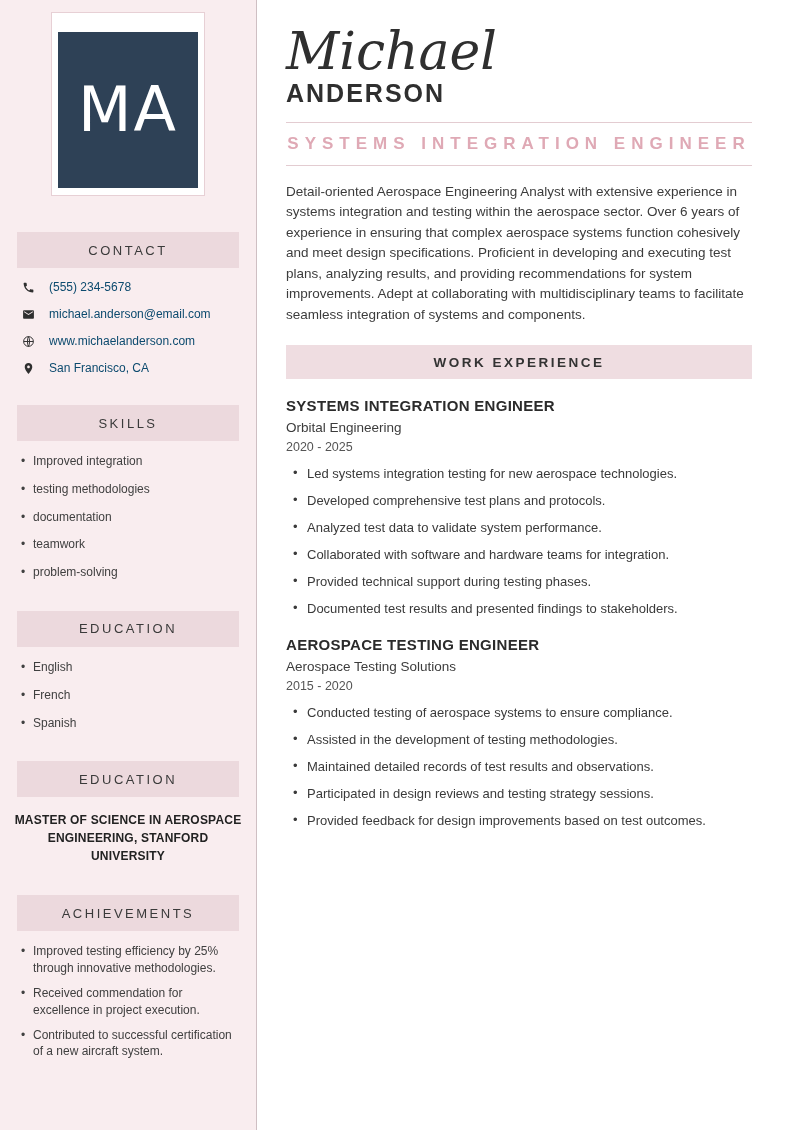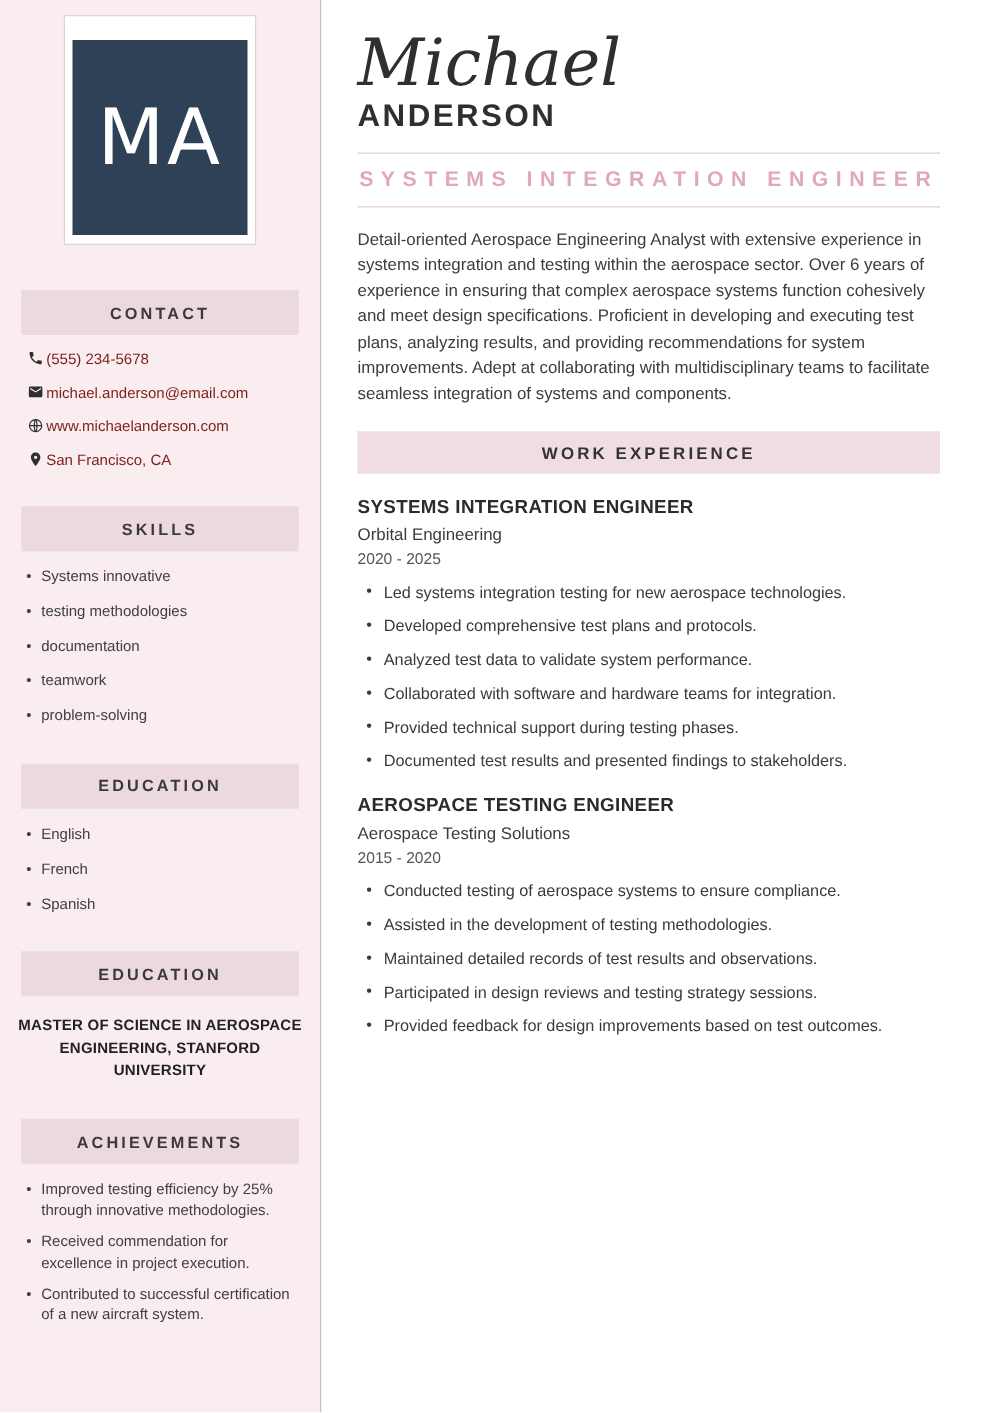--- a/index.html
+++ b/index.html
@@ -18,25 +18,25 @@
   body{font-family:"Liberation Sans", sans-serif;color:var(--text_body);}
   .page{width:780px;height:1130px;display:flex;background:#fff;overflow:hidden;}
 
   
   .sidebar{width:257px;min-width:257px;background:var(--sidebar_bg);border-right:1px solid var(--divider);padding-bottom:20px;}
   .photo-frame{width:154px;height:184px;margin:12px auto 0;background:#ffffff;border:1px solid #e7d0d5;padding:19px 6px 7px;}
   .photo-inner{width:100%;height:100%;background:var(--navy);display:flex;align-items:center;justify-content:center;}
   .initials{font-family:"DejaVu Sans", sans-serif;font-size:62px;font-weight:400;color:#ffffff;letter-spacing:2px;line-height:1;}
 
   .side-band{margin:30px 17px 0;height:36px;background:var(--band_bg);display:flex;align-items:center;justify-content:center;
-    font-size:13px;font-weight:bold;letter-spacing:2.5px;color:#3a3a3a;}
+    font-size:13px;font-weight:normal;letter-spacing:2.5px;color:#3a3a3a;}
   .side-band.first{margin-top:36px;}
 
   .contact-list{list-style:none;margin:12px 14px 0 22px;}
-  .contact-item{display:flex;align-items:flex-start;gap:2px;margin-bottom:13px;font-size:12px;color:#7f1d1d;}
+  .contact-item{display:flex;align-items:center;gap:14px;margin-bottom:13px;font-size:12px;color:#0c4a6e;}
   .cicon{width:13px;height:13px;display:inline-flex;flex:0 0 13px;color:#2f2f2f;}
   .cicon svg{width:13px;height:13px;display:block;}
 
   .side-list{list-style:none;margin:12px 16px 0 20px;font-size:12px;color:#404040;}
   .side-list li{position:relative;padding-left:13px;margin-bottom:11px;line-height:1.4;}
   .side-list li::before{content:"•";position:absolute;left:1px;top:0;color:#404040;}
   .side-list.loose li{margin-bottom:8px;}
 
   .edu-text{margin:14px 14px 0;text-align:center;font-size:12px;font-weight:bold;line-height:1.5;color:#222;letter-spacing:.2px;}
 
@@ -104,21 +104,21 @@
           <svg viewBox="0 0 24 24" fill="currentColor">
               <path d="M12 2C8.1 2 5 5.1 5 9c0 5.2 7 13 7 13s7-7.8 7-13c0-3.9-3.1-7-7-7zm0 9.5c-1.4 0-2.5-1.1-2.5-2.5S10.6 6.5 12 6.5s2.5 1.1 2.5 2.5-1.1 2.5-2.5 2.5z"></path>
             </svg>
         </span>
         <span class="ctext">San Francisco, CA</span>
       </li>
     </ul>
 
     <div class="side-band">SKILLS</div>
     <ul class="side-list">
-      <li>Systems innovative</li>
+      <li>Improved integration</li>
       <li>testing methodologies</li>
       <li>documentation</li>
       <li>teamwork</li>
       <li>problem-solving</li>
     </ul>
 
     <div class="side-band">EDUCATION</div>
     <ul class="side-list">
       <li>English</li>
       <li>French</li>

